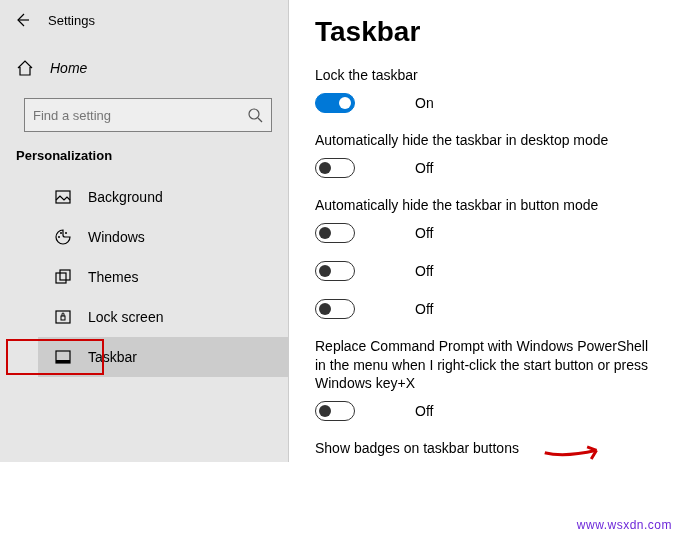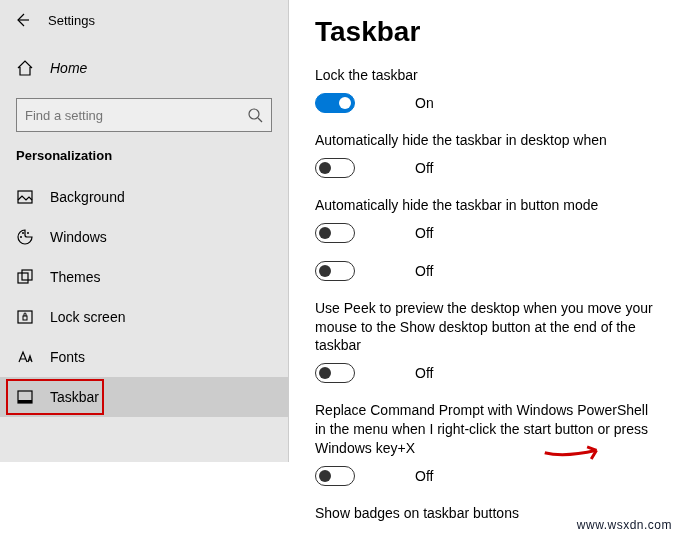--- a/index.html
+++ b/index.html
@@ -4,45 +4,45 @@
   <style>
     * { margin: 0; padding: 0; box-sizing: border-box; font-family: "Segoe UI", Arial, sans-serif; }
     body { width: 682px; height: 538px; background: #fff; display: flex; overflow: hidden; }
     .sidebar { width: 289px; height: 462px; background: #e6e6e6; border-right: 1px solid #ccc; display: flex; flex-direction: column; }
     .titlebar { display: flex; align-items: center; height: 40px; padding: 0 8px; }
     .back-btn { width: 28px; height: 28px; display: flex; align-items: center; justify-content: center; font-size: 16px; cursor: pointer; }
     .window-title { font-size: 13px; margin-left: 12px; }
     .home-row { display: flex; align-items: center; height: 40px; padding: 0 16px; margin-top: 8px; cursor: pointer; }
     .home-row .icon { width: 20px; display: flex; align-items: center; }
     .home-row .label { margin-left: 14px; font-size: 14px; font-style: italic; }
-    .search-box { margin: 10px 16px 12px 16px; height: 34px; border: 1px solid #808080; background: #eee; display: flex; align-items: center; padding: 0 8px; }
+    .search-box { margin: 10px 16px 12px 24px; height: 34px; border: 1px solid #808080; background: #eee; display: flex; align-items: center; padding: 0 8px; }
     .search-box input { flex: 1; border: none; outline: none; background: transparent; font-size: 13px; color: #666; }
     .search-box .search-icon { color: #555; }
     .category { font-size: 13px; font-weight: 600; padding: 4px 24px 14px 16px; }
     .nav { display: flex; flex-direction: column; }
     .nav-item { display: flex; align-items: center; height: 40px; padding: 0 16px; cursor: pointer; font-size: 14px; }
     .nav-item .icon { width: 20px; display: flex; align-items: center; justify-content: flex-start; color: #333; }
     .nav-item .label { margin-left: 14px; }
     .nav-item.selected { background: #ccc; }
-    .nav-item-wrap { position: relative; }
+    .nav-item-wrap { position: relative; padding-left: 38px; }
     .highlight-box { position: absolute; border: 2px solid #c00; top: 2px; left: 6px; right: 184px; bottom: 2px; pointer-events: none; }
     .main { flex: 1; height: 538px; background: #fff; padding: 10px 26px 0 26px; overflow: hidden; position: relative; }
     .page-title { font-size: 28px; font-weight: 600; margin: 6px 0 18px 0; }
     .setting { margin-bottom: 18px; }
     .setting-label { font-size: 14px; color: #000; margin-bottom: 8px; line-height: 1.35; }
     .toggle-row { display: flex; align-items: center; gap: 48px; }
     .toggle { width: 40px; height: 20px; border-radius: 10px; position: relative; cursor: pointer; }
     .toggle .knob { width: 12px; height: 12px; border-radius: 50%; position: absolute; top: 3px; }
     .toggle.on { background: #0078d7; border: 1px solid #0078d7; }
     .toggle.on .knob { background: #fff; right: 3px; }
     .toggle.off { background: #fff; border: 1px solid #333; }
     .toggle.off .knob { background: #333; left: 3px; }
     .toggle-state { font-size: 14px; margin-left: 12px; }
     .arrow { position: absolute; left: 258px; top: 437px; transform: rotate(20deg); pointer-events: none; }
-    .watermark { position: absolute; right: 10px; bottom: 6px; font-size: 12px; color: #0f172a; letter-spacing: 0.5px; pointer-events: none; }
+    .watermark { position: absolute; right: 10px; bottom: 6px; font-size: 12px; color: #6d28d9; letter-spacing: 0.5px; pointer-events: none; }
     svg { display: block; }
   </style>
 </head>
 <body>
 
 <div class="sidebar">
   <div class="titlebar">
     <div class="back-btn">
       <svg width="16" height="16" viewBox="0 0 16 16">
           <path d="M10 2 L4 8 L10 14" stroke="#000" stroke-width="1.2" fill="none"></path>
@@ -115,30 +115,20 @@
             <svg width="18" height="18" viewBox="0 0 18 18">
               <rect x="2" y="3" width="14" height="12" stroke="#000" stroke-width="1.2" fill="none"></rect>
               <rect x="7" y="8" width="4" height="4" stroke="#000" stroke-width="1" fill="none"></rect>
               <path d="M8 8 V6 A1 1 0 0 1 10 6 V8" stroke="#000" stroke-width="1" fill="none"></path>
             </svg>
           </span>
           <span class="label">Lock screen</span>
         </div>
       </div>
       <div class="nav-item-wrap">
-        <div class="nav-item">
-          <span class="icon">
-            <svg width="18" height="18" viewBox="0 0 18 18">
-              <path d="M3 14 L7 4 L11 14 M4.5 11 H9.5 M12 14 L14 8 L16 14 M12.7 12 H15.3" stroke="#000" stroke-width="1.2" fill="none"></path>
-            </svg>
-          </span>
-          <span class="label">Fonts</span>
-        </div>
-      </div>
-      <div class="nav-item-wrap">
         <div class="nav-item selected">
           <span class="icon">
             <svg width="18" height="18" viewBox="0 0 18 18">
               <rect x="2" y="3" width="14" height="12" stroke="#000" stroke-width="1.2" fill="none"></rect>
               <rect x="2" y="12" width="14" height="3" fill="#000"></rect>
             </svg>
           </span>
           <span class="label">Taskbar</span>
         </div>
         <div class="highlight-box"></div>
@@ -152,21 +142,21 @@
       <div class="setting">
         <div class="setting-label">Lock the taskbar</div>
         <div class="toggle-row">
           <div class="toggle on">
             <div class="knob"></div>
           </div>
           <span class="toggle-state">On</span>
         </div>
       </div>
       <div class="setting">
-        <div class="setting-label">Automatically hide the taskbar in desktop when</div>
+        <div class="setting-label">Automatically hide the taskbar in desktop mode</div>
         <div class="toggle-row">
           <div class="toggle off">
             <div class="knob"></div>
           </div>
           <span class="toggle-state">Off</span>
         </div>
       </div>
       <div class="setting">
         <div class="setting-label">Automatically hide the taskbar in button mode</div>
         <div class="toggle-row">
@@ -178,21 +168,20 @@
       </div>
       <div class="setting">
         <div class="toggle-row">
           <div class="toggle off">
             <div class="knob"></div>
           </div>
           <span class="toggle-state">Off</span>
         </div>
       </div>
       <div class="setting">
-        <div class="setting-label">Use Peek to preview the desktop when you move your mouse to the Show desktop button at the end of the taskbar</div>
         <div class="toggle-row">
           <div class="toggle off">
             <div class="knob"></div>
           </div>
           <span class="toggle-state">Off</span>
         </div>
       </div>
       <div class="setting">
         <div class="setting-label">Replace Command Prompt with Windows PowerShell in the menu when I right-click the start button or press Windows key+X</div>
         <div class="toggle-row">

